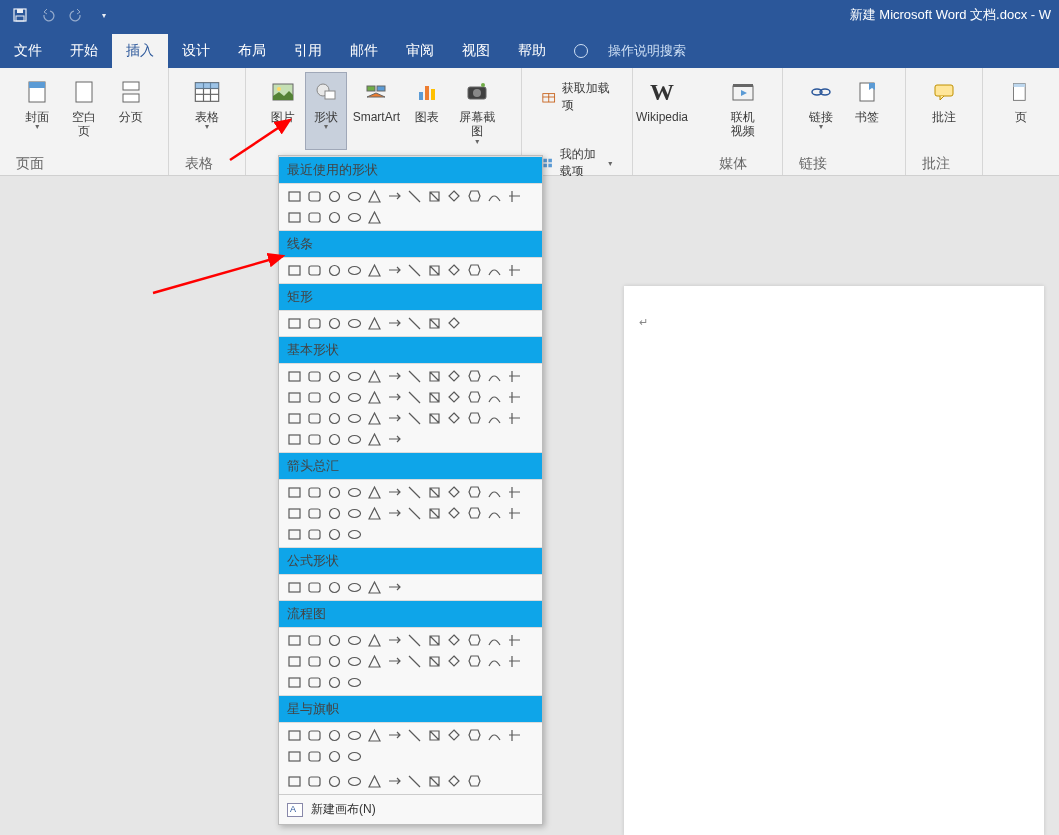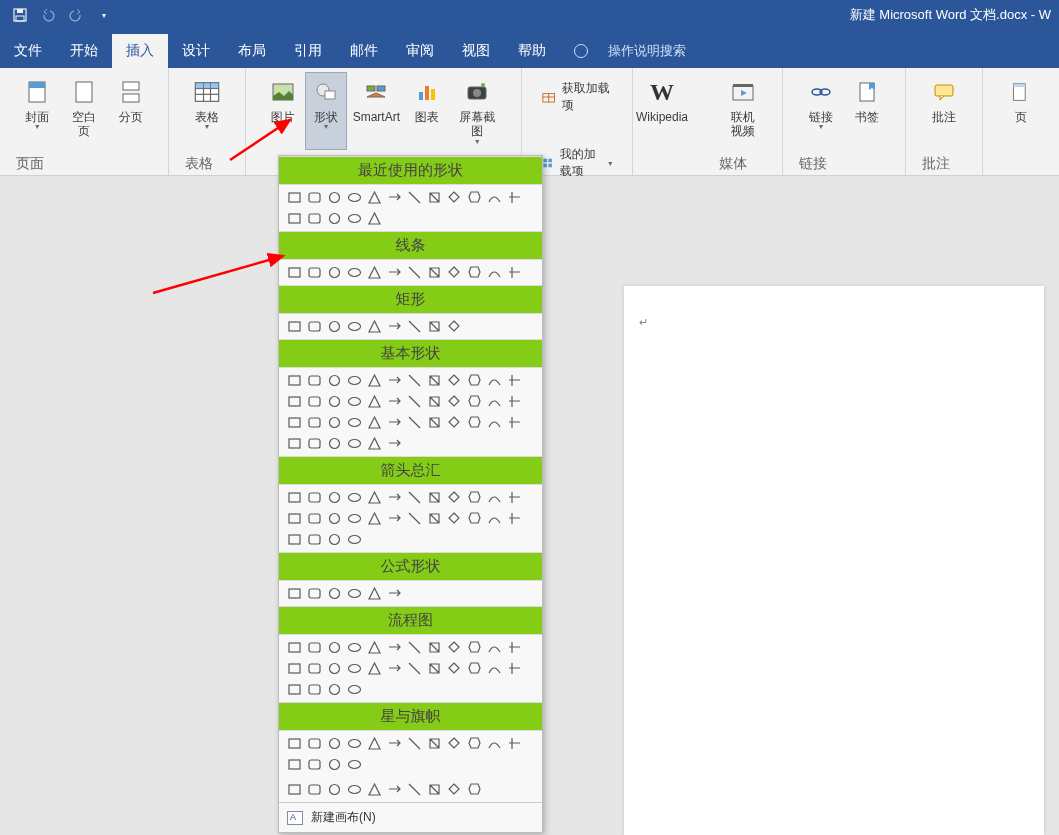--- a/index.html
+++ b/index.html
@@ -24,21 +24,21 @@
 .rbtn .ricon { width: 32px; height: 32px; display: flex; align-items: center; justify-content: center; }
 .rbtn .rlabel { font-size: 12px; color: #3b3b3b; margin-top: 2px; text-align: center; line-height: 1.2; }
 .rbtn .rdrop { font-size: 8px; color: #666; margin-top: -2px; }
 .rgroup-label { font-size: 14px; color: #666; text-align: center; padding: 4px 0 2px; margin-top: auto; }
 
 .canvas-area { background: #e6e6e6; position: absolute; top: 176px; left: 0; right: 0; bottom: 0; }
 .page-corner { position: absolute; top: 110px; right: 15px; width: 420px; height: 550px; background: #fff; box-shadow: 0 0 4px rgba(0,0,0,0.15); }
 .cursor-mark { position: absolute; top: 30px; left: 15px; font-size: 11px; color: #888; }
 
 .shapes-menu { position: absolute; top: 155px; left: 278px; width: 265px; background: #f8f8f8; border: 1px solid #bcbcbc; box-shadow: 2px 2px 6px rgba(0,0,0,0.25); z-index: 100; max-height: 680px; overflow: hidden; }
-.sm-header { background: #84cc16; border-top: 1px solid #dcdcdc; border-bottom: 1px solid #dcdcdc; font-size: 15px; color: #444; padding: 4px 8px; font-weight: 500; text-align: center; }
+.sm-header { background: #0ea5e9; border-top: 1px solid #dcdcdc; border-bottom: 1px solid #dcdcdc; font-size: 13px; color: #444; padding: 4px 8px; font-weight: 500; }
 .sm-grid { display: flex; flex-wrap: wrap; padding: 3px 6px; gap: 2px 1px; }
 .sm-shape { width: 19px; height: 19px; display: flex; align-items: center; justify-content: center; cursor: pointer; }
 .sm-shape svg { width: 15px; height: 15px; }
 .sm-footer { border-top: 1px solid #ccc; padding: 6px 8px; font-size: 12px; color: #333; display: flex; align-items: center; gap: 8px; cursor: pointer; }
 .sm-footer-icon { width: 16px; height: 14px; border: 1px solid #88a; background: #fff; position: relative; }
 .sm-footer-icon::before { content: "A"; font-size: 9px; color: #2b579a; position: absolute; left: 2px; top: 0; }
 
 .arrow-annotation { position: absolute; pointer-events: none; z-index: 200; }
 
 svg.sicon { stroke: #5a5a5a; stroke-width: 1.2; fill: none; }

